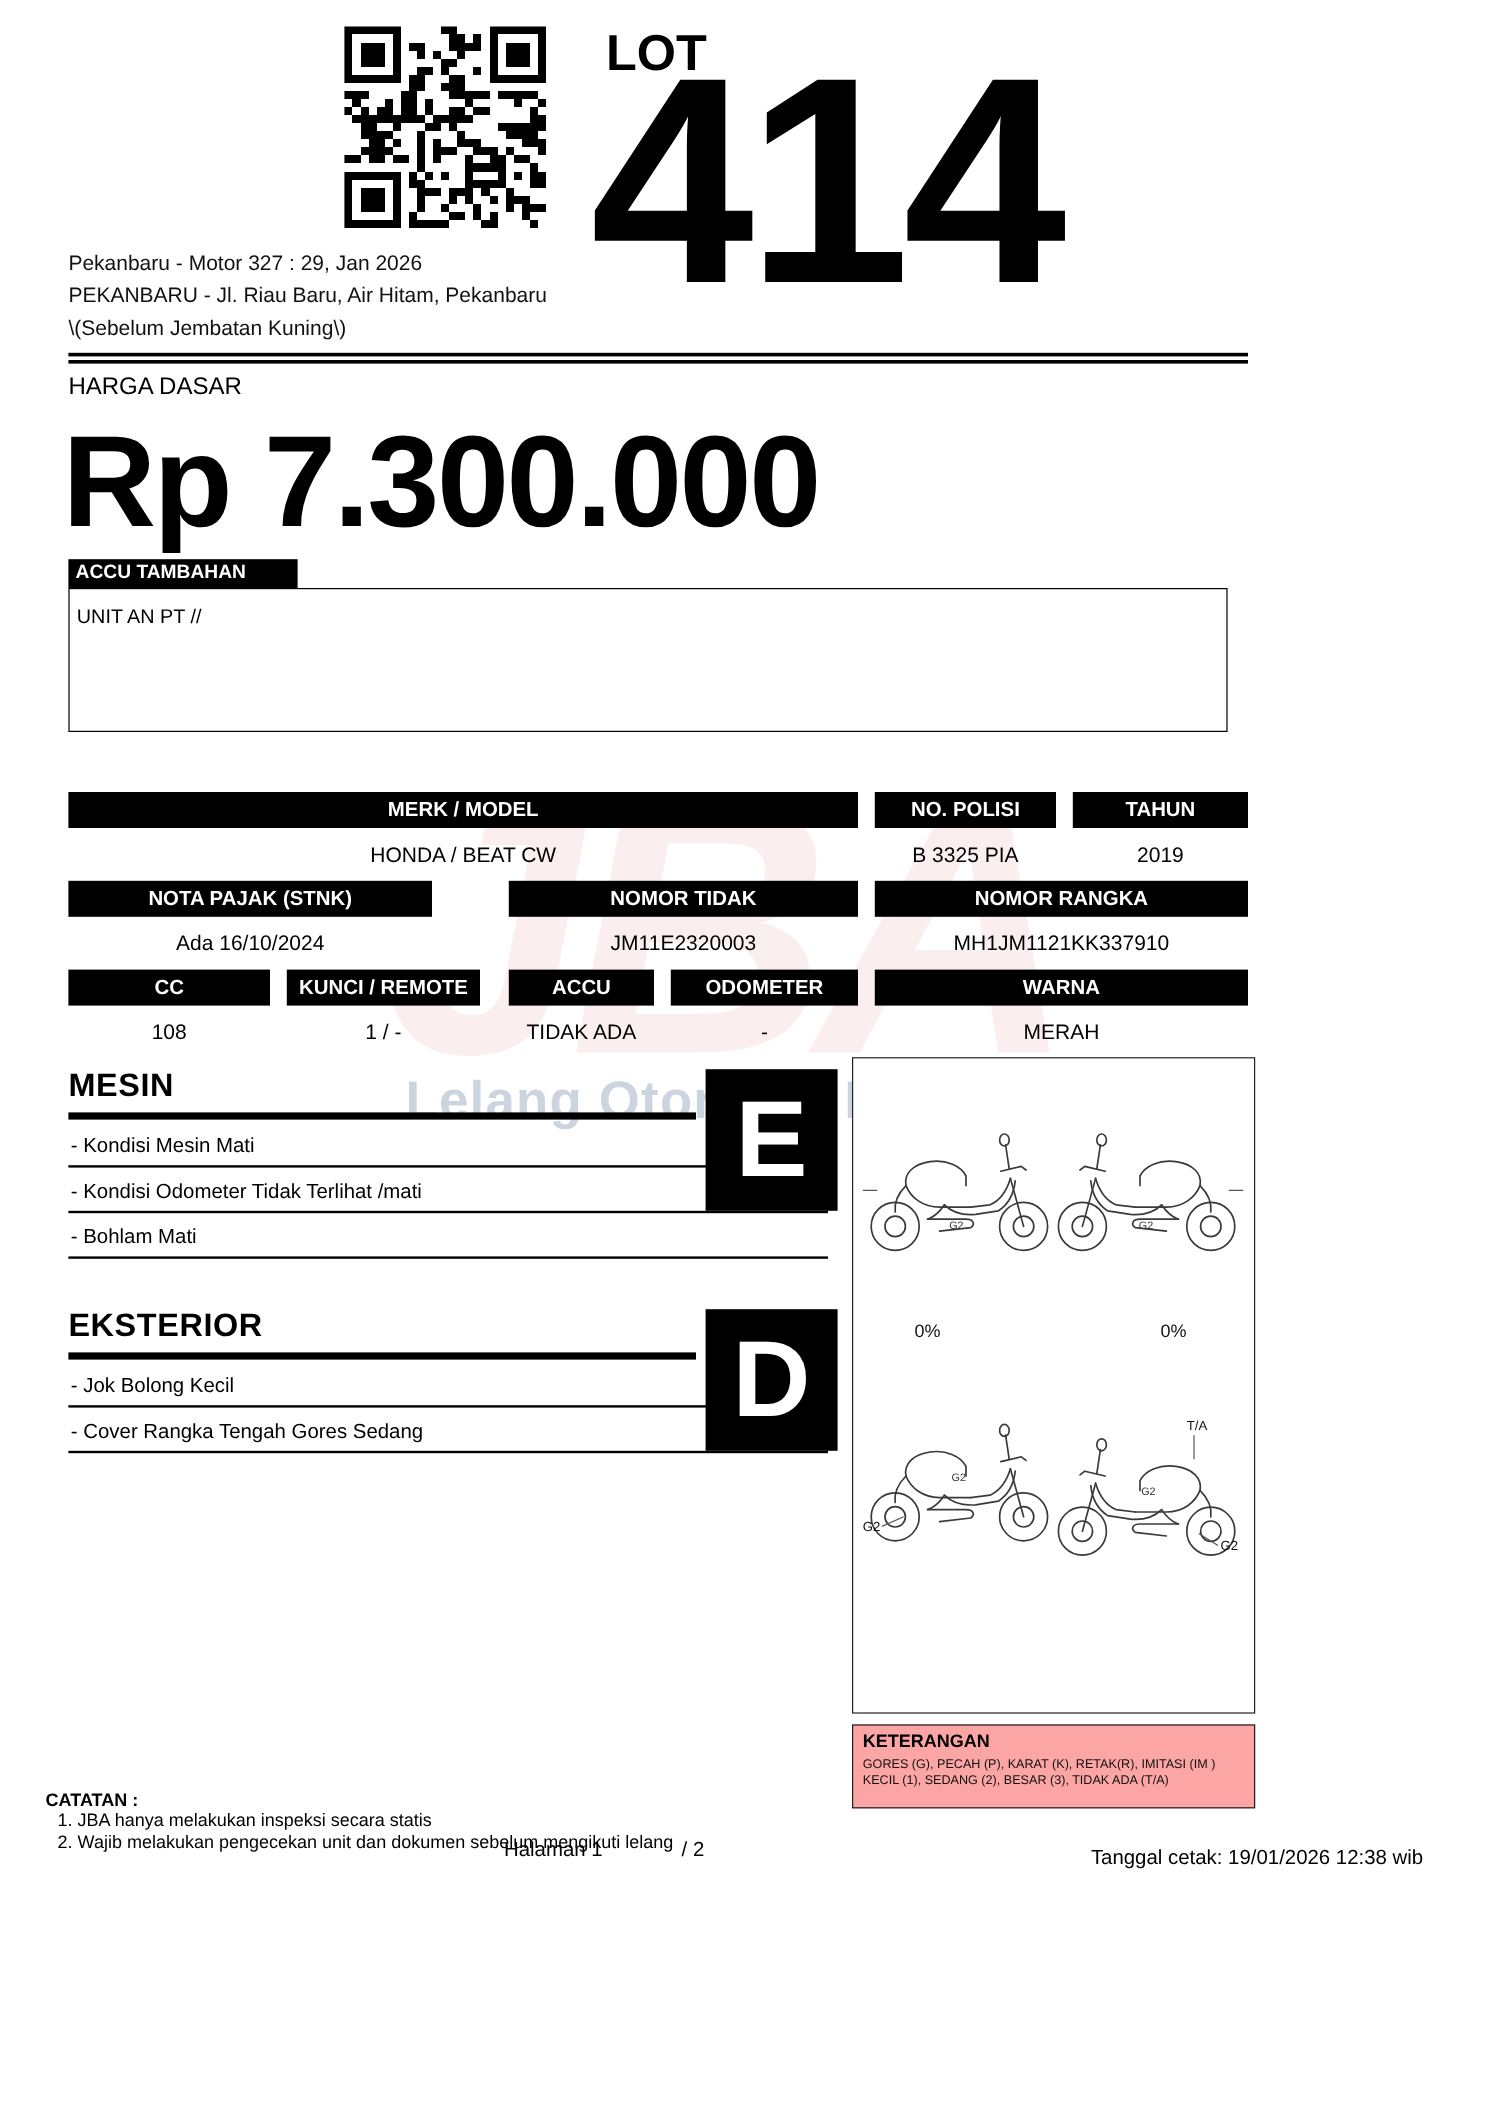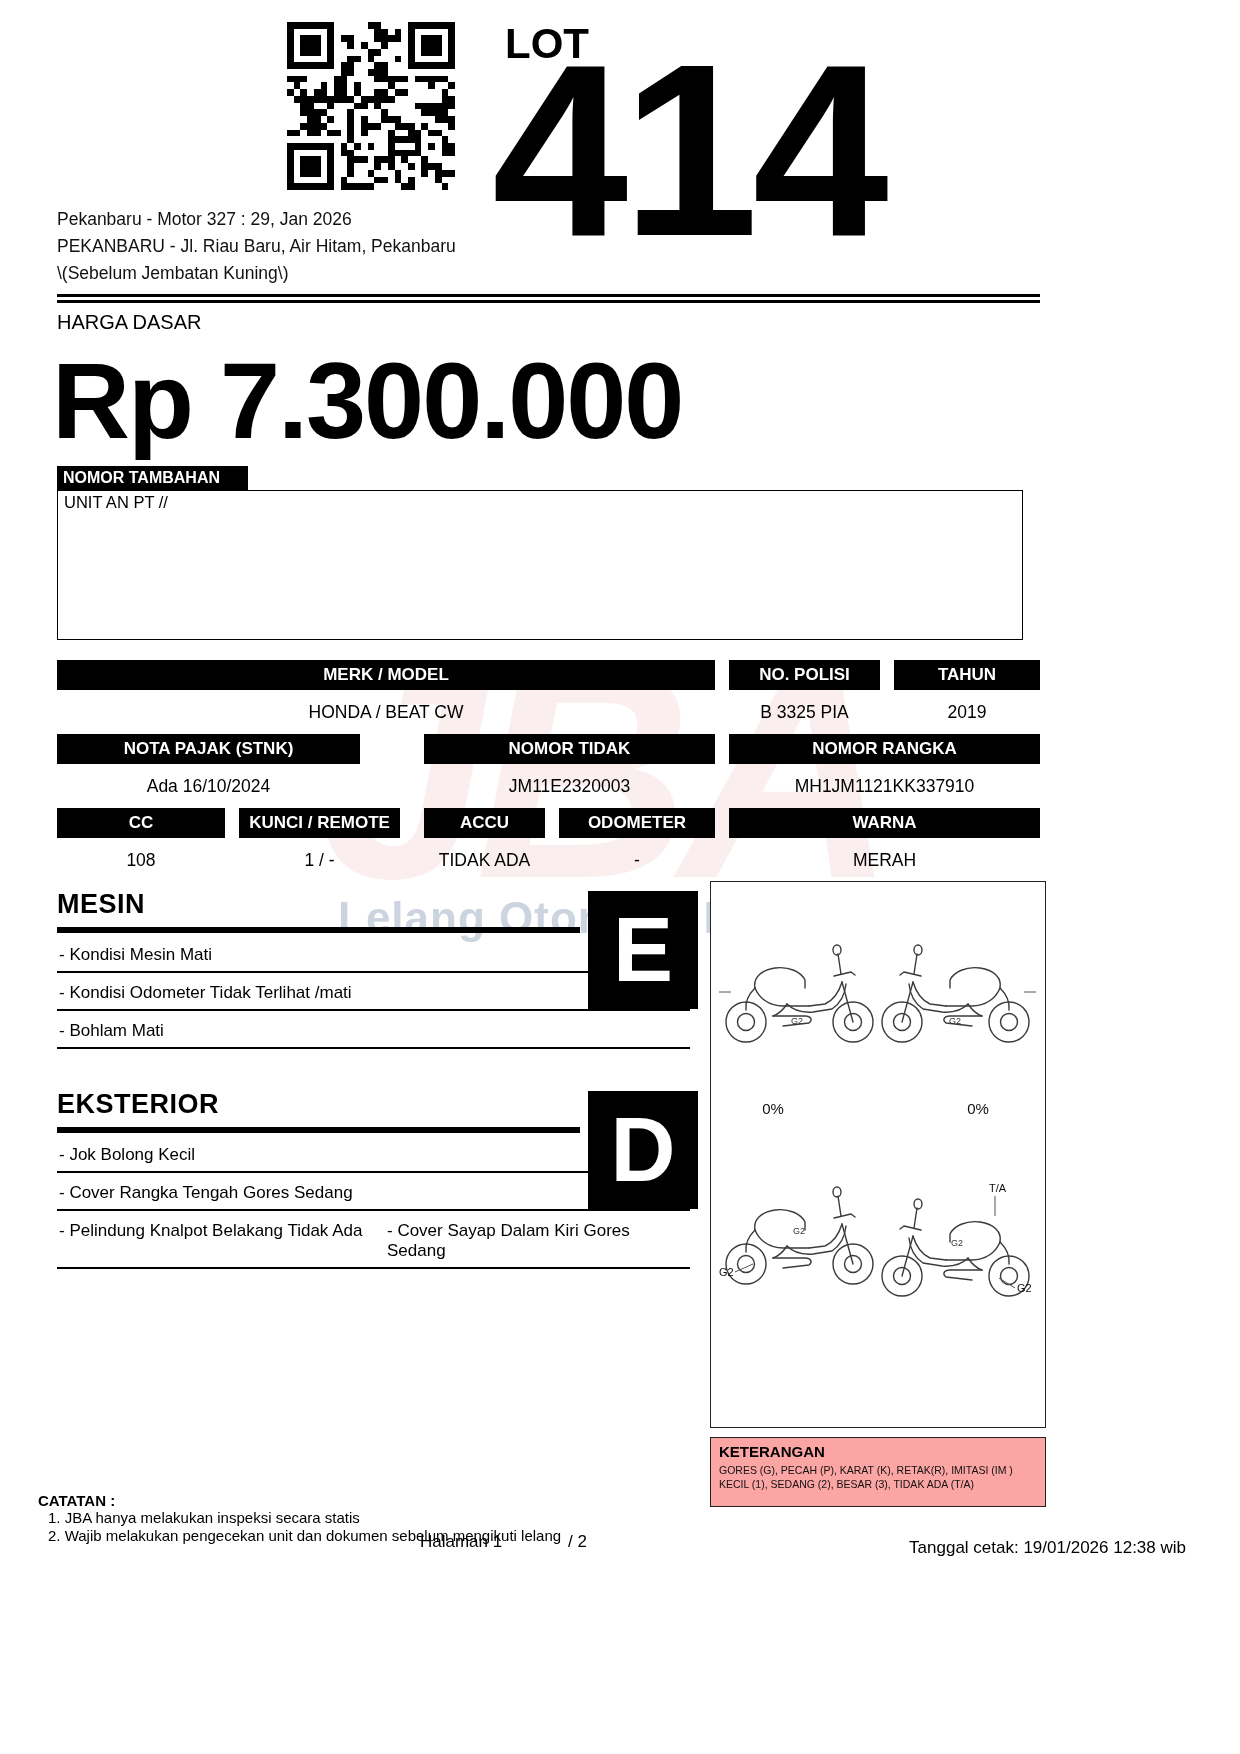--- a/index.html
+++ b/index.html
@@ -24,22 +24,22 @@
 
   
   .price-label { position:absolute; left:57px; top:311px; font-size:20px; z-index:1; }
   .price-value { position:absolute; left:52px; top:338px; font-size:108px; font-weight:bold;
                  letter-spacing:-2px; z-index:1; white-space:nowrap; }
 
   
   .note-label { position:absolute; left:57px; top:466px; width:191px; height:24px; background:#000;
                 color:#fff; font-weight:bold; font-size:16px; display:flex; align-items:center;
                 padding-left:6px; z-index:2; }
-  .note-box { position:absolute; left:57px; top:490px; width:966px; height:150px;
-              border:1.5px solid #000; font-size:16.5px; padding:2px 6px; z-index:1; background:transparent; }
+  .note-box { position:absolute; left:57px; top:490px; width:966px; height:120px;
+              border:1.5px solid #000; font-size:16.5px; padding:14px 6px; z-index:1; background:transparent; }
 
   
   .spec { position:absolute; left:57px; top:660px; width:983px; height:222px; z-index:1; }
   .th { position:absolute; height:30px; background:#000; color:#fff; font-weight:bold; font-size:17px;
         display:flex; align-items:center; justify-content:center; }
   .td { position:absolute; height:44px; font-size:17.5px; display:flex; align-items:center; justify-content:center; }
 
   
   .sec { position:absolute; left:57px; width:640px; z-index:1; }
   .sec-title { font-size:27px; font-weight:bold; letter-spacing:0.5px; }
@@ -386,21 +386,21 @@
   <div class="hdr-info">
     <div>Pekanbaru - Motor 327 : 29, Jan 2026</div>
     <div>PEKANBARU - Jl. Riau Baru, Air Hitam, Pekanbaru</div>
     <div>\(Sebelum Jembatan Kuning\)</div>
   </div>
   <div class="double-rule"></div>
 
   <div class="price-label">HARGA DASAR</div>
   <div class="price-value">Rp 7.300.000</div>
 
-  <div class="note-label">NOMOR TAMBAHAN</div>
+  <div class="note-label">ACCU TAMBAHAN</div>
   <div class="note-box">
     <span>UNIT AN PT //</span>
   </div>
 
   <div class="spec">
     <div class="th" style="left:0;   top:0;   width:658px;">MERK / MODEL</div>
     <div class="th" style="left:672px;top:0;  width:151px;">NO. POLISI</div>
     <div class="th" style="left:837px;top:0;  width:146px;">TAHUN</div>
     <div class="td" style="left:0;   top:30px; width:658px;">HONDA / BEAT CW</div>
     <div class="td" style="left:672px;top:30px;width:151px;">B 3325 PIA</div>
@@ -435,24 +435,20 @@
     </div>
   </div>
   <div class="grade-box grade-e">E</div>
 
   <div class="sec" style="top:1089px;">
     <div class="sec-title">EKSTERIOR</div>
     <div class="sec-bar"></div>
     <div class="cond-list">
       <div class="cond-item">- Jok Bolong Kecil</div>
       <div class="cond-item">- Cover Rangka Tengah Gores Sedang</div>
-      <div class="cond-item cond-split">
-        <span class="c1">- Pelindung Knalpot Belakang Tidak Ada</span>
-        <span class="c2">- Cover Sayap Dalam Kiri Gores Sedang</span>
-      </div>
     </div>
   </div>
   <div class="grade-box grade-d">D</div>
 
   <div class="diagram-box">
     <svg viewBox="0 0 333 544" width="333" height="544">
       <defs>
         <g id="scooterG" fill="none" stroke="#3a3a3a" stroke-width="1.4" stroke-linecap="round" stroke-linejoin="round">
           <circle cx="33" cy="92" r="20"></circle>
           <circle cx="33" cy="92" r="8.5"></circle>

